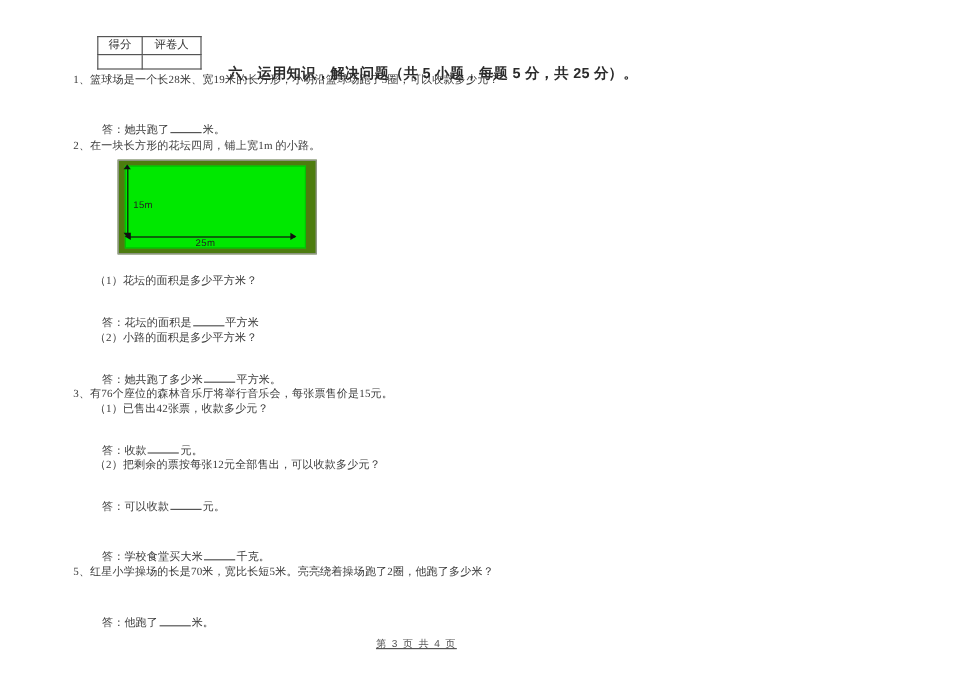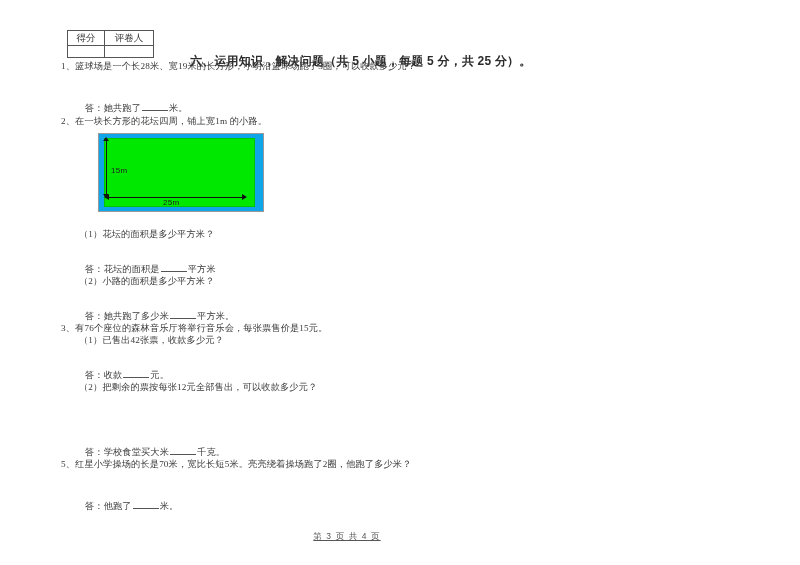--- a/index.html
+++ b/index.html
@@ -25,21 +25,21 @@
   .content {
     position: absolute;
     left: 57px;
     top: 30px;
     width: 690px;
   }
 
   
   .score-table {
     border-collapse: collapse;
-    margin-left: 10px;
+    margin-left: 24px;
     margin-bottom: 2px;
   }
   .score-table td {
     border: 1px solid #555555;
     font-size: 9.5px;
     line-height: 1.25;
     text-align: center;
     color: #333333;
     font-family: "Liberation Sans", "DejaVu Sans", sans-serif;
   }
@@ -92,21 +92,21 @@
   .spacer-md { height: 22px; }
   .spacer-lg { height: 30px; }
 
   
   .figure-wrap {
     margin-top: 6px;
     margin-left: 41px;
     width: 166px;
     height: 79px;
     border: 1px solid #9a9a9a;
-    background: #0ea5e9;
+    background: #4d7c0f;
     box-sizing: border-box;
     position: relative;
     padding: 2px;
   }
   .figure-inner {
     position: relative;
     width: 100%;
     height: 100%;
   }
   .green-rect {
@@ -260,20 +260,23 @@
       <div class="q-line q-num">
         <span>3、</span><span>有76个座位的森林音乐厅将举行音乐会，每张票售价是15元。</span>
       </div>
       <div class="q-line q-sub">（1）已售出42张票，收款多少元？</div>
       <div class="spacer-md"></div>
       <div class="q-line q-ans">
         <span>答：收款</span><span class="blank-u"></span><span>元。</span>
       </div>
       <div class="q-line q-sub">（2）把剩余的票按每张12元全部售出，可以收款多少元？</div>
       <div class="spacer-md"></div>
+      <div class="q-line q-ans">
+        <span>答：可以收款</span><span class="blank-u"></span><span>元。</span>
+      </div>
 
       <div class="spacer-lg"></div>
       <div class="q-line q-ans">
         <span>答：学校食堂买大米</span><span class="blank-u"></span><span>千克。</span>
       </div>
 
       <div class="q-line q-num">
         <span>5、</span><span>红星小学操场的长是70米，宽比长短5米。亮亮绕着操场跑了2圈，他跑了多少米？</span>
       </div>
       <div class="spacer-lg"></div>

